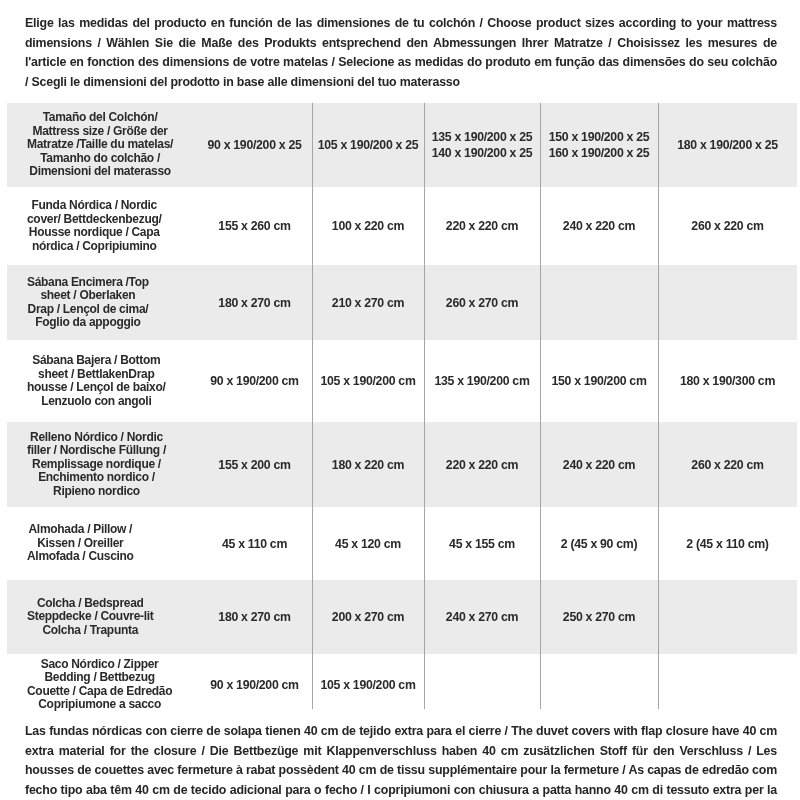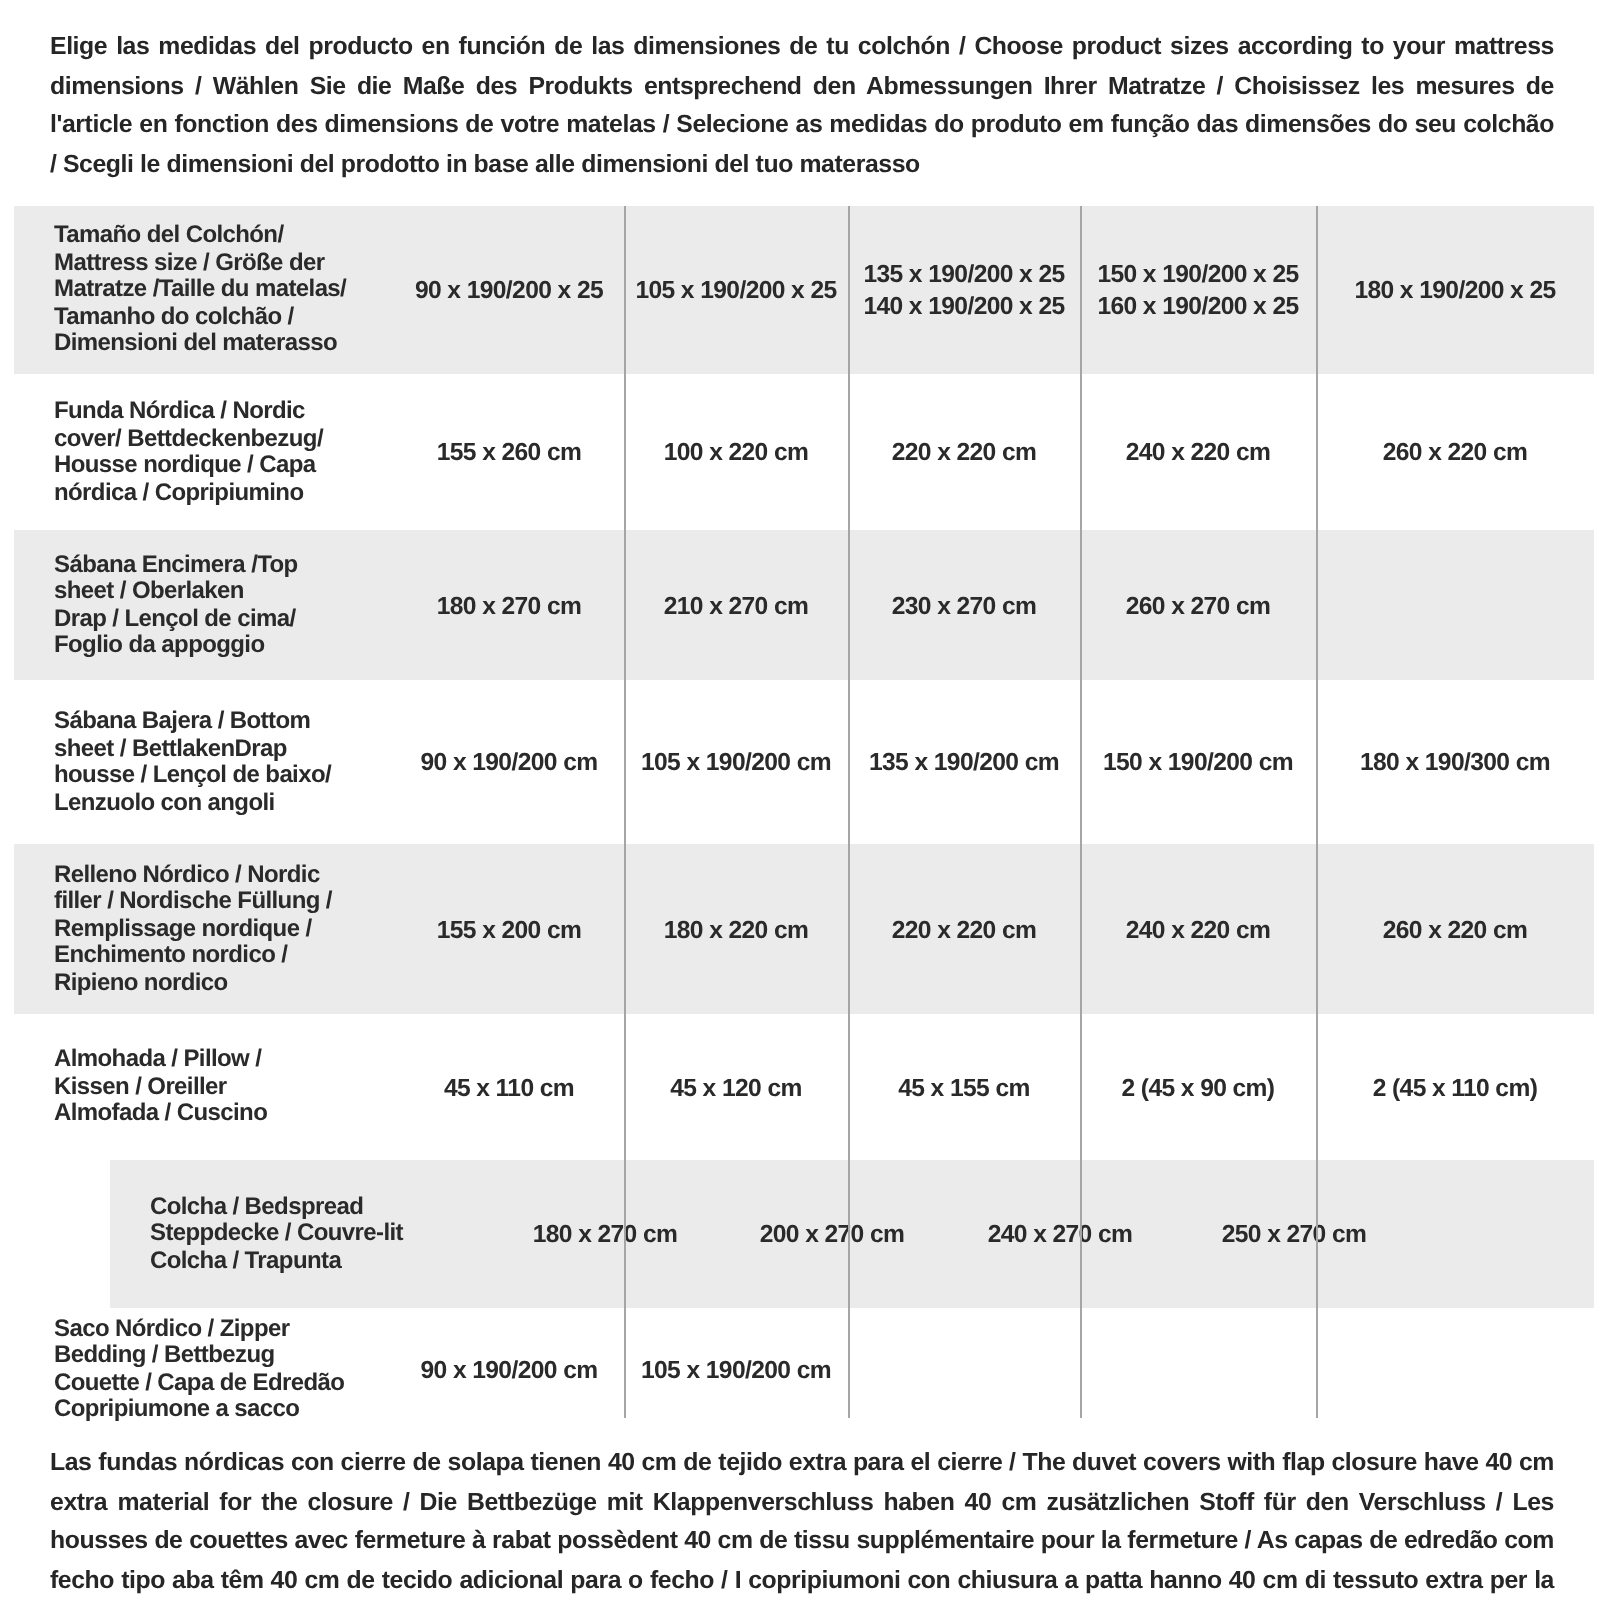--- a/index.html
+++ b/index.html
@@ -28,32 +28,32 @@
     margin-bottom:3px;
     background:#ffffff;
   }
   .rows .row.shaded{background:#ebebeb;}
   .rows .row:nth-child(1){height:84px;}
   .rows .row:nth-child(2){height:72px;}
   .rows .row:nth-child(3){height:75px;}
   .rows .row:nth-child(4){height:76px;}
   .rows .row:nth-child(5){height:85px;}
   .rows .row:nth-child(6){height:67px;}
-  .rows .row:nth-child(7){height:74px;margin-left:48px;}
+  .rows .row:nth-child(7){height:74px;}
   .rows .row:nth-child(8){height:55px;}
   .cell{
     display:flex;align-items:center;
     white-space:pre-line;
     font-size:12px;line-height:13.5px;
     letter-spacing:-0.3px;
   }
   .cell.label{
     padding-left:20px;
     justify-content:flex-start;
-    text-align:left;
+    text-align:center;
   }
   .cell.value{
     justify-content:center;
     text-align:center;
     font-size:12.3px;line-height:16px;
   }
   .vline{
     position:absolute;top:0;bottom:3px;width:1px;
     background:#a5a5a5;
   }
@@ -94,21 +94,20 @@
         <div class="cell value">240 x 220 cm</div>
         <div class="cell value">260 x 220 cm</div>
       </div>
       <div class="row shaded">
         <div class="cell label">Sábana Encimera /Top
 sheet / Oberlaken
 Drap / Lençol de cima/
 Foglio da appoggio</div>
         <div class="cell value">180 x 270 cm</div>
         <div class="cell value">210 x 270 cm</div>
-        <div class="cell value">230 x 270 cm</div>
         <div class="cell value">260 x 270 cm</div>
       </div>
       <div class="row">
         <div class="cell label">Sábana Bajera / Bottom
 sheet / BettlakenDrap
 housse / Lençol de baixo/
 Lenzuolo con angoli</div>
         <div class="cell value">90 x 190/200 cm</div>
         <div class="cell value">105 x 190/200 cm</div>
         <div class="cell value">135 x 190/200 cm</div>

